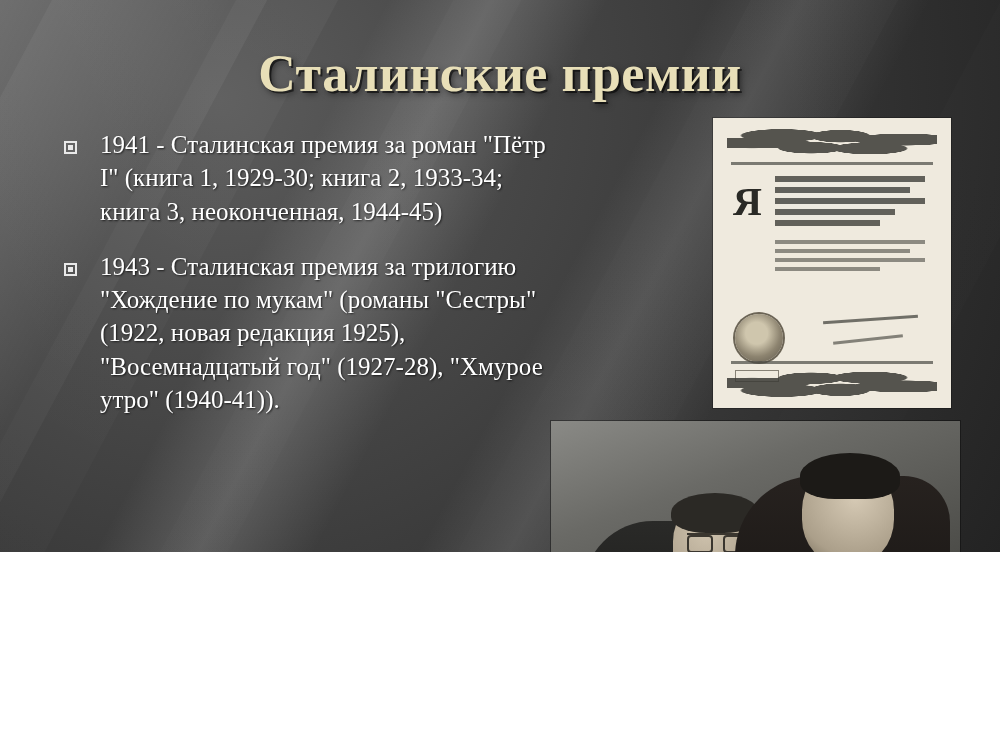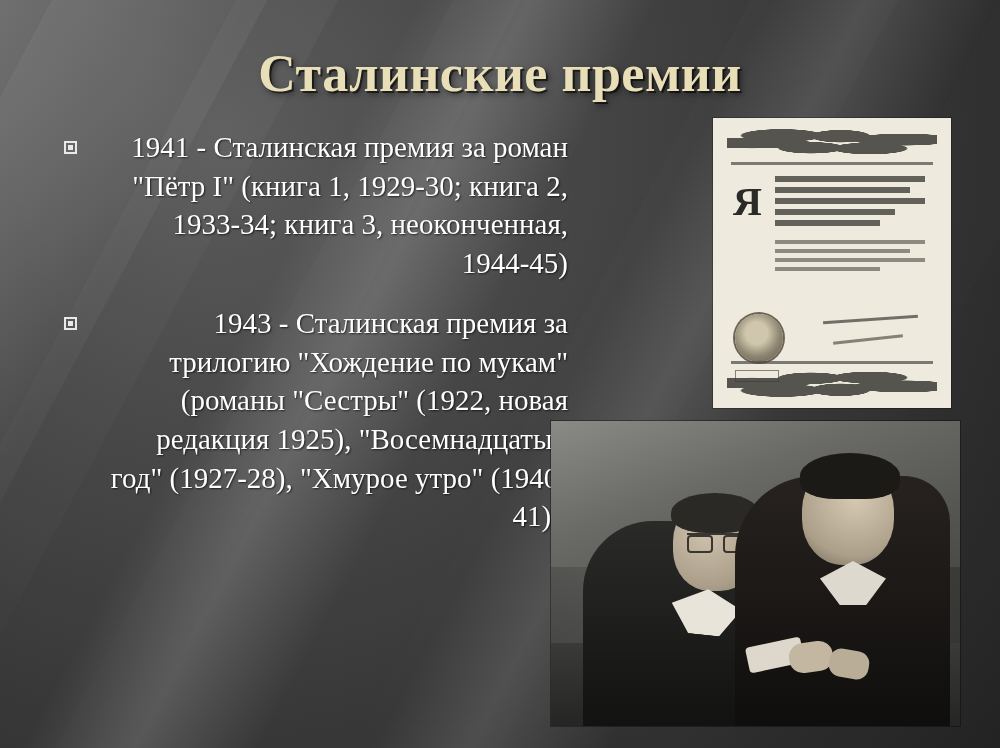--- a/index.html
+++ b/index.html
@@ -9,21 +9,21 @@
   body {
     width: 1000px;
     height: 748px;
     overflow: hidden;
     font-family: "Liberation Serif", serif;
   }
 
   .slide {
     position: relative;
     width: 1000px;
-    height: 748px;
+    height: 552px;
     background:
       linear-gradient(118deg, rgba(255,255,255,0.20) 0%, rgba(255,255,255,0.0) 18%),
       linear-gradient(118deg, rgba(255,255,255,0.0) 30%, rgba(255,255,255,0.16) 38%, rgba(255,255,255,0.0) 47%),
       linear-gradient(118deg, rgba(255,255,255,0.0) 55%, rgba(255,255,255,0.12) 62%, rgba(255,255,255,0.0) 72%),
       radial-gradient(circle at 22% 18%, #5c5c5c 0%, #4a4a4a 28%, #3b3b3b 55%, #2e2e2e 78%, #232323 100%);
     overflow: hidden;
   }
 
   
   .streak {
@@ -62,24 +62,23 @@
     margin: 0;
     padding: 0;
     list-style: none;
   }
 
   .bullet-item {
     position: relative;
     padding-left: 52px;
     margin-bottom: 22px;
     color: #ffffff;
-    font-size: 29px;
+    font-size: 25px;
     line-height: 1.33;
     text-shadow: 1px 1px 2px rgba(0,0,0,0.65);
-    text-align: right;
   }
 
   .bullet-marker {
     position: absolute;
     left: 16px;
     top: 13px;
     width: 13px;
     height: 13px;
     border: 2px solid #e9e9e9;
     box-sizing: border-box;

